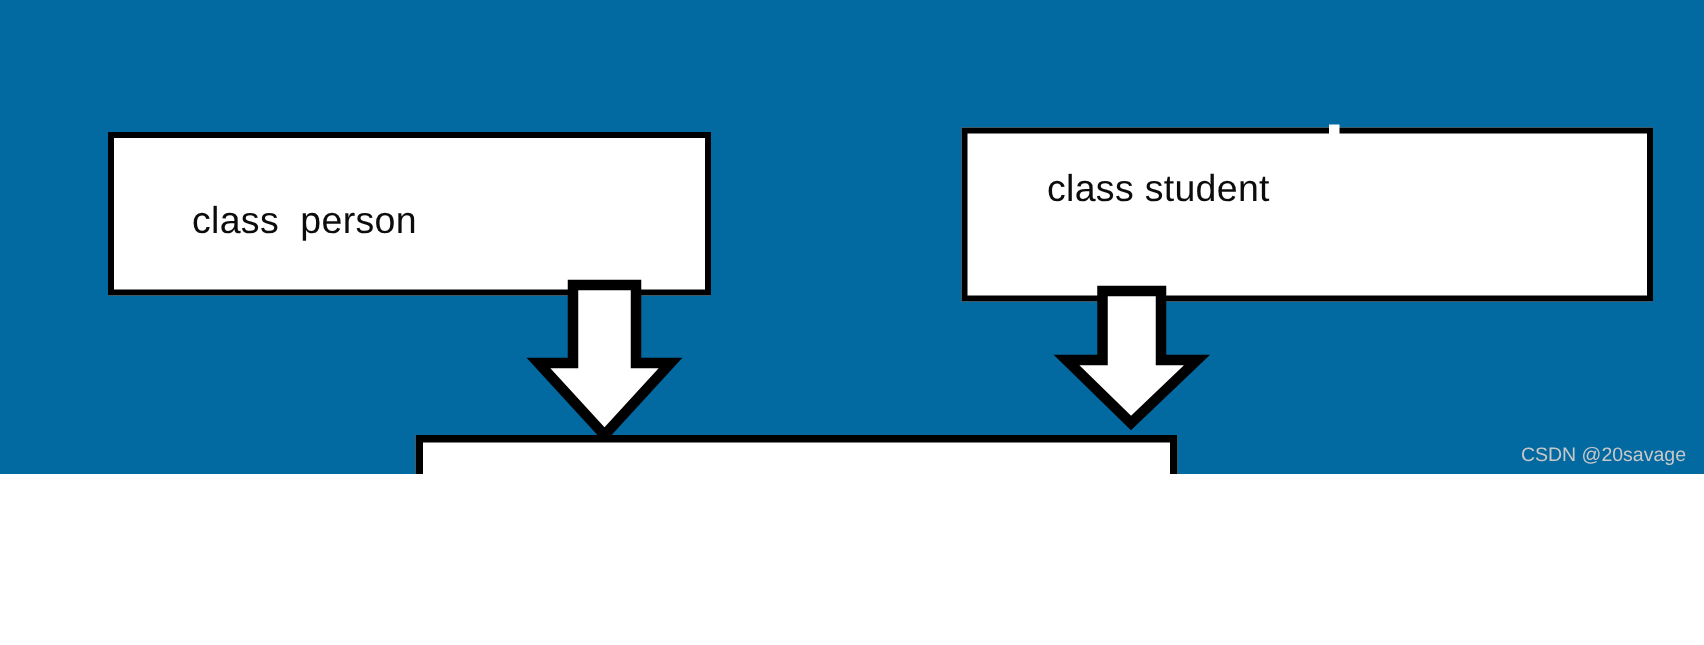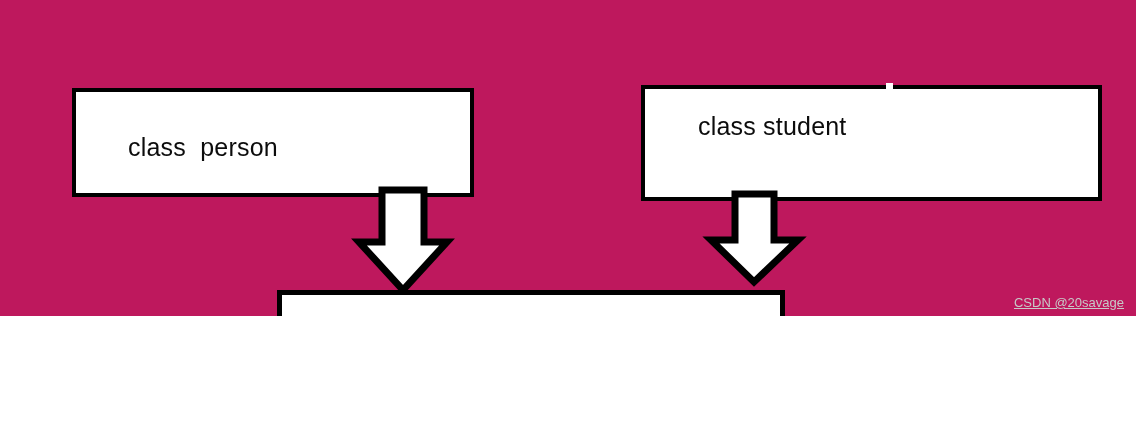--- a/index.html
+++ b/index.html
@@ -7,21 +7,21 @@
     padding: 0;
     background: #ffffff;
   }
   body {
     font-family: "Liberation Sans", sans-serif;
   }
   #canvas {
     position: relative;
     width: 1136px;
     height: 316px;
-    background: #be185d;
+    background: #0369a1;
     overflow: hidden;
   }
   .uml-box {
     position: absolute;
     box-sizing: border-box;
     background: #ffffff;
     border: 4px solid #000000;
   }
   #box-person {
     left: 72px;
@@ -96,21 +96,20 @@
     top: 194px;
   }
   #watermark {
     position: absolute;
     right: 12px;
     bottom: 6px;
     font-size: 13px;
     color: #c8c8c8;
     font-family: "Liberation Sans", sans-serif;
     white-space: pre;
-    text-decoration: underline;
   }
 </style>
 </head>
 <body>
 
 <div id="canvas">
 
   <div class="uml-box" id="box-person"></div>
   <div class="box-label" id="label-person">class  person</div>
 

